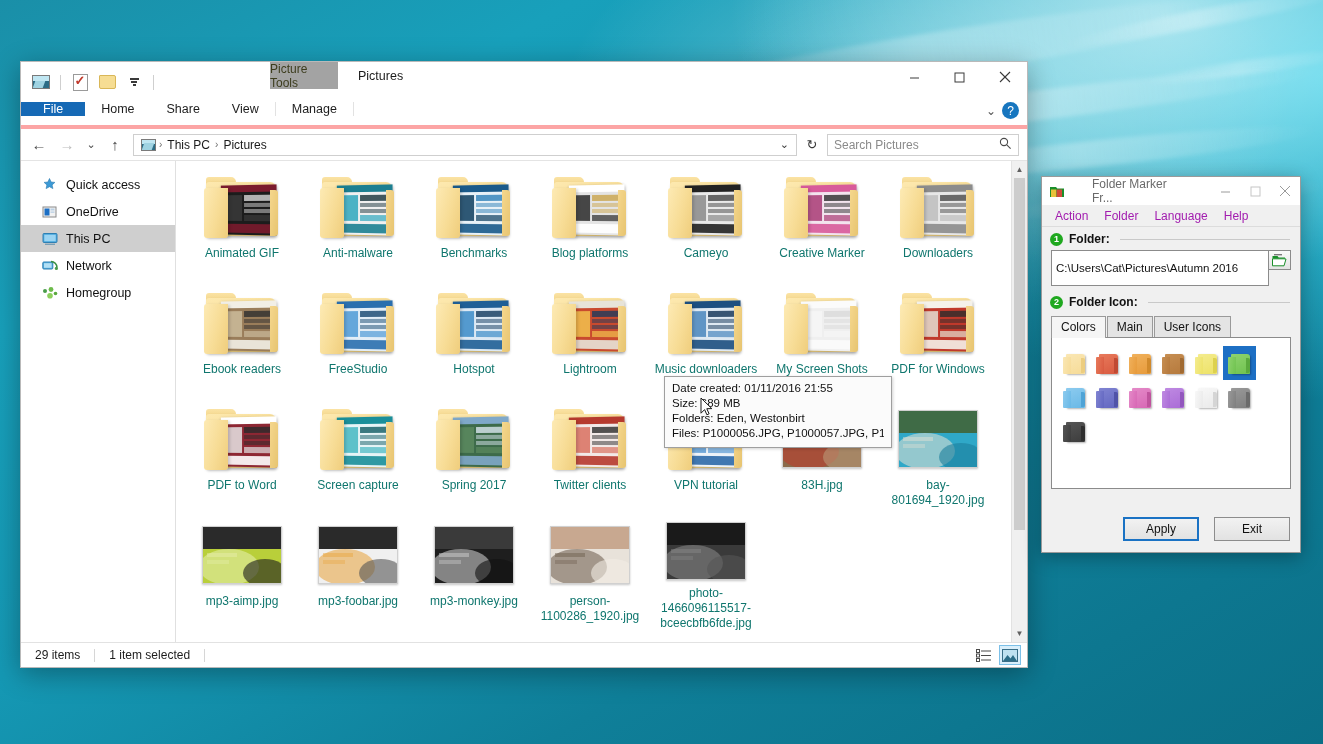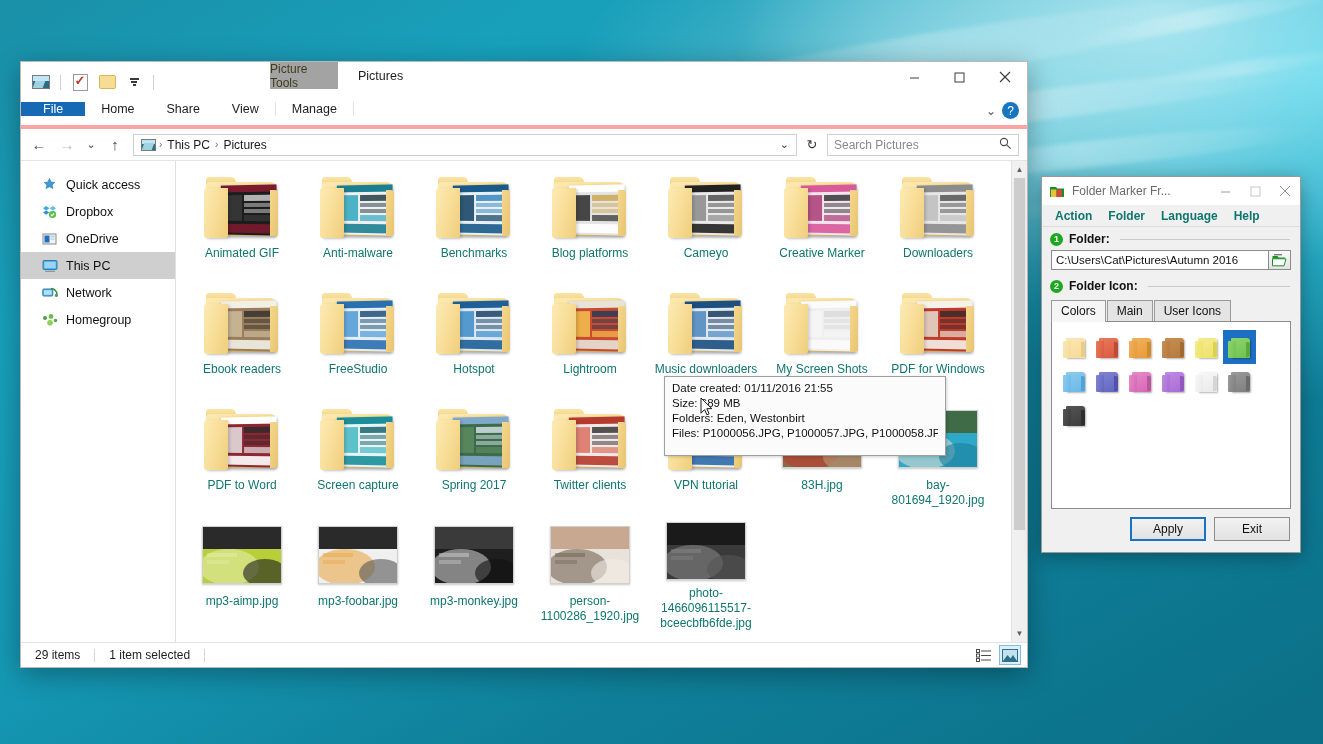--- a/index.html
+++ b/index.html
@@ -213,23 +213,23 @@
   .vscroll {
     position: absolute; right: 0; top: 0; width: 16px; bottom: 0; background: #f0f0f0;
     border-left: 1px solid #e2e2e2;
   }
   .vs-arrow { height: 17px; display:flex;align-items:center;justify-content:center;color:#606060;font-size:8px;}
   .vs-thumb { position:absolute; left:2px; right:2px; top:17px; height: 352px; background:#cdcdcd; }
   .vs-arrow.bottom { position:absolute; bottom:0; left:0; right:0;}
 
   
   .tooltip {
-    position: absolute; left: 488px; top: 215px; width: 282px;
+    position: absolute; left: 488px; top: 215px; width: 228px;
     background: #fbfbfb; border: 1px solid #9f9f9f;
-    padding: 4px 7px 14px 7px; font-size: 11.5px; color: #111; line-height: 15px;
+    padding: 4px 7px 6px 7px; font-size: 11.5px; color: #111; line-height: 15px;
     box-shadow: 1px 1px 3px rgba(0,0,0,0.18);
     z-index: 40;
   }
 
   
   .cursor { position:absolute; left: 524px; top: 236px; z-index: 60; }
 
   
   .statusbar {
     height: 25px; flex: 0 0 auto; border-top: 1px solid #e2e2e2; background:#fff;
@@ -241,43 +241,43 @@
   .vt.active { border: 1px solid #7cc0e8; background:#d9effb; }
 
   
   #fmwin {
     position: absolute; left: 1041px; top: 176px; width: 260px; height: 377px;
     background: #f0f0f0; border: 1px solid #9a9a9a;
     box-shadow: 0 4px 18px rgba(0,0,0,0.32);
     display: flex; flex-direction: column;
     font-size: 11.5px; color: #111;
   }
-  .fm-title { height: 28px; display:flex; align-items:center; background:#fff; padding-left: 7px; }
+  .fm-title { height: 28px; display:flex; align-items:center; background:#fff; padding-left: 7px; gap: 20px; }
   .fm-logo {
     width: 16px; height: 15px; margin-right: 7px; position: relative; flex:0 0 16px;
   }
   .fm-title-text { font-size: 12px; color: #6a6a6a; }
   .fm-wbtns { margin-left:auto; display:flex; }
   .fm-wbtn { width: 30px; height: 28px; display:flex;align-items:center;justify-content:center;color:#9a9a9a;}
   .fm-menu { height: 22px; display: flex; align-items: center; gap: 0; background:#f0f0f0; padding-left: 5px;
              border-bottom: 1px solid #dcdcdc;}
-  .fm-menu span { padding: 0 8px; font-size: 12px; color:#0f766e;font-weight:bold;}
+  .fm-menu span { padding: 0 8px; font-size: 12px; color:#a21caf;}
   .fm-section {
     display: flex; align-items: center; gap: 6px; padding: 5px 10px 2px 8px;
   }
   .num-badge {
     width: 13px; height: 13px; border-radius: 50%; background: #1fa81f; color:#fff;
     font-size: 9px; display:flex;align-items:center;justify-content:center; font-weight:bold;
     flex: 0 0 13px;
   }
   .sec-title { font-weight: bold; font-size: 12px; }
   .sec-rule { flex: 1 1 auto; height: 1px; background: #c9c9c9; margin-left: 4px;}
   .fm-path-row { display:flex; padding: 2px 9px 0 9px; }
   .fm-path {
-    flex: 1 1 auto; height: 20px; background: #fff; border: 1px solid #8b8b8b;
+    flex: 1 1 auto; height: 36px; background: #fff; border: 1px solid #8b8b8b;
     display: flex; align-items: center; padding: 0 4px; font-size: 11.5px;
   }
   .fm-browse {
     width: 22px; height: 20px; border: 1px solid #8b8b8b; border-left: none;
     background: linear-gradient(#fafafa,#e3e3e3); display:flex;align-items:center;justify-content:center;
   }
   .fm-tabs { display: flex; padding: 4px 0 0 9px; align-items: flex-end; }
   .fm-tab {
     padding: 3px 9px 3px 9px; font-size: 12px; border: 1px solid #9a9a9a;
     background: #e4e4e4; margin-right: 1px; border-bottom: none;
@@ -298,21 +298,21 @@
     position:absolute; left:3px; top:2px; width:19px; height:20px; border-radius:1px 3px 1px 1px;
     box-shadow: 1px 1px 2px rgba(0,0,0,0.3);
   }
   .minifolder .mf {
     position:absolute; left:0px; top:5px; width:8px; height:17px; border-radius:1px 0 1px 1px;
   }
   .minifolder .mr {
     position:absolute; left:18px; top:6px; width:4px; height:15px; border-radius:0 2px 2px 0;
   }
   .fm-buttons {
-    display: flex; justify-content: flex-end; gap: 8px; padding: 8px 10px 11px 0;
+    display: flex; justify-content: flex-end; gap: 15px; padding: 28px 10px 11px 0;
   }
   .fm-btn {
     width: 76px; height: 24px; display:flex;align-items:center;justify-content:center;
     background: linear-gradient(#f2f2f2,#e2e2e2); border: 1px solid #8c8c8c; font-size: 12px;
   }
   .fm-btn.default { border: 2px solid #1a72c4; }
 </style>
 </head>
 <body>
 
@@ -417,33 +417,20 @@
   <div class="ex-body">
 
     <div class="nav-pane">
       <div class="nav-item">
         <span class="nav-ico">
           <svg width="15" height="15" viewBox="0 0 15 15">
               <path d="M7.5 1.5l1.6 3.5 3.8.4-2.8 2.5.8 3.7-3.4-1.9-3.4 1.9.8-3.7L2.1 5.4l3.8-.4z" fill="#3c9ad6" stroke="#2a78ae" stroke-width=".6"></path>
             </svg>
         </span>
         <span>Quick access</span>
-      </div>
-      <div class="nav-item">
-        <span class="nav-ico">
-          <svg width="15" height="15" viewBox="0 0 15 15">
-            <path d="M4 2L1 4.2 4 6.4 7.5 4.2z" fill="#3fa9e0"></path>
-              <path d="M11 2l3 2.2-3 2.2L7.5 4.2z" fill="#5ec2ef"></path>
-            <path d="M1 8.6L4 6.4l3.5 2.2L4 10.8z" fill="#2e94cd"></path>
-              <path d="M14 8.6l-3-2.2-3.5 2.2L11 10.8z" fill="#3fa9e0"></path>
-            <circle cx="10.5" cy="10.5" r="3.6" fill="#5ac24a"></circle>
-              <path d="M8.9 10.6l1.1 1.1 2.1-2.2" stroke="#fff" stroke-width="1.1" fill="none"></path>
-          </svg>
-        </span>
-        <span>Dropbox</span>
       </div>
       <div class="nav-item">
         <span class="nav-ico">
           <svg width="15" height="14" viewBox="0 0 15 14">
               <rect x="1" y="2" width="13" height="10" fill="#f2f2f2" stroke="#8a8a8a"></rect>
               <rect x="2.5" y="3.5" width="5" height="7" fill="#1d6fc4"></rect>
               <rect x="8.5" y="3.5" width="4" height="2" fill="#b9cfe4"></rect>
               <rect x="8.5" y="6.5" width="4" height="1.3" fill="#b9cfe4"></rect>
             </svg>
         </span>

